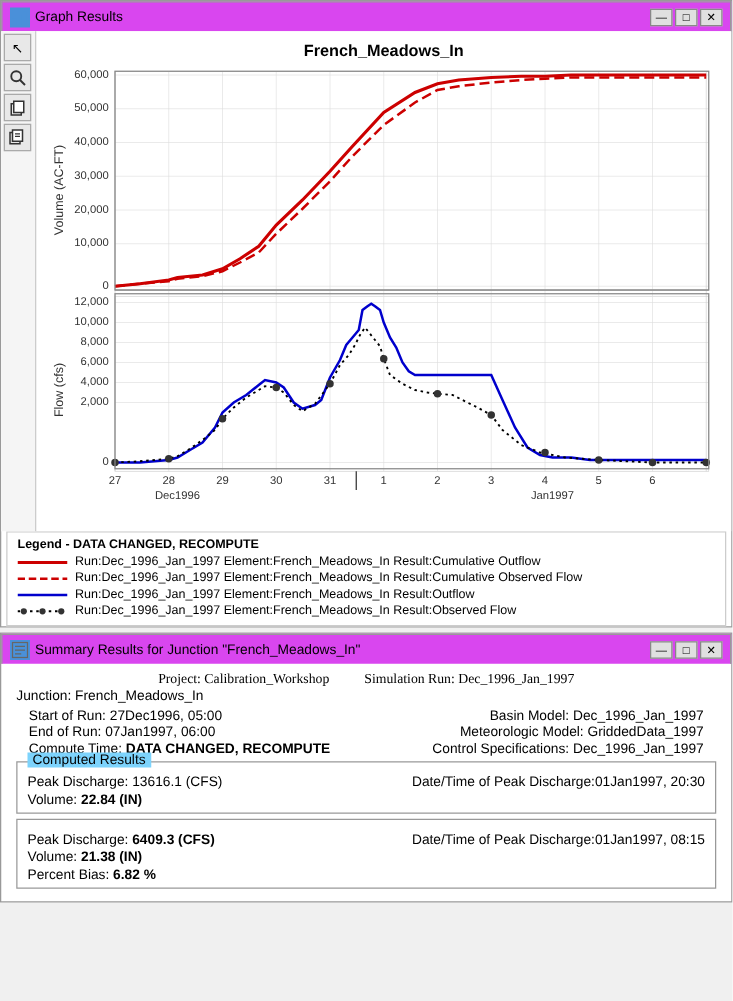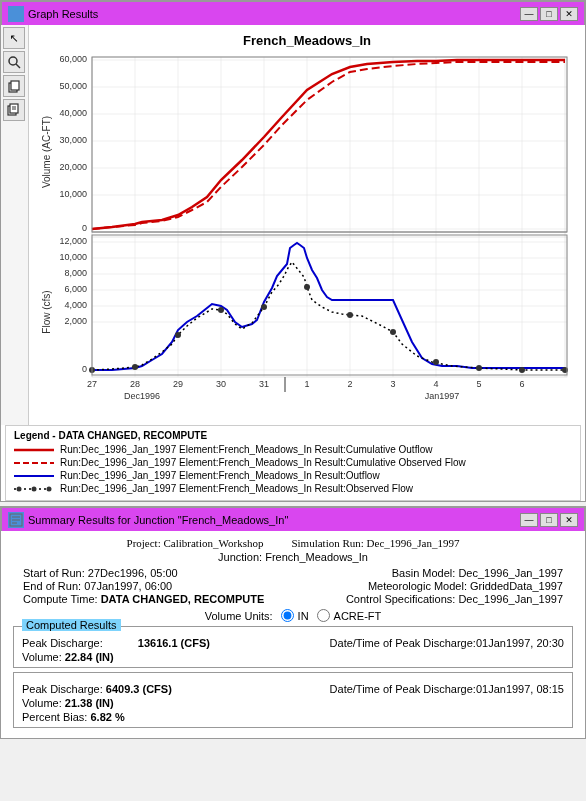--- a/index.html
+++ b/index.html
@@ -377,21 +377,21 @@
 
     <div style="display:flex; justify-content:center; gap:28px; margin-bottom:2px;font-family:Liberation Serif, serif;">
       <span>
         <span>Project:</span>&nbsp;<span>Calibration_Workshop</span>
       </span>
       <span>
         <span>Simulation Run:</span>&nbsp;<span>Dec_1996_Jan_1997</span>
       </span>
     </div>
 
-    <div style="text-align:center; margin-bottom:4px;">
+    <div style="margin-bottom:4px;">
       <span>Junction:</span>&nbsp;<span>French_Meadows_In</span>
     </div>
 
     <div style="display:flex; justify-content:space-between; margin-bottom:1px; padding: 0 10px;">
       <span>
         <span>Start of Run:</span>&nbsp;<span>27Dec1996, 05:00</span>
       </span>
       <span>
         <span>Basin Model:</span>&nbsp;<span>Dec_1996_Jan_1997</span>
       </span>
@@ -406,38 +406,27 @@
     </div>
     <div style="display:flex; justify-content:space-between; margin-bottom:3px; padding: 0 10px;">
       <span>
         <span>Compute Time:</span>&nbsp;<span style="font-weight:bold;">DATA CHANGED, RECOMPUTE</span>
       </span>
       <span>
         <span>Control Specifications:</span>&nbsp;<span>Dec_1996_Jan_1997</span>
       </span>
     </div>
 
-    <div class="volume-units-row">
-      <span>Volume Units:</span>
-      <div class="radio-group">
-        <input type="radio" name="vol" checked="" style="">
-        <span>IN</span>
-      </div>
-      <div class="radio-group">
-        <input type="radio" name="vol" style="">
-        <span>ACRE-FT</span>
-      </div>
-    </div>
 
     <div class="section-box">
       <span class="section-box-title">Computed Results</span>
       <div style="margin-top:6px;">
         <div style="display:flex; justify-content:space-between; margin-bottom:2px;">
           <span>
-            <span>Peak Discharge:</span>&nbsp;<span style="font-weight:bold;margin-left:32px;">13616.1 (CFS)</span>
+            <span>Peak Discharge:</span>&nbsp;<span style="font-weight:normal;">13616.1 (CFS)</span>
           </span>
           <span>
             <span>Date/Time of Peak Discharge:</span><span>01Jan1997, 20:30</span>
           </span>
         </div>
         <div>
           <span>Volume:</span>&nbsp;<span style="font-weight:bold;">22.84 (IN)</span>
         </div>
       </div>
     </div>

